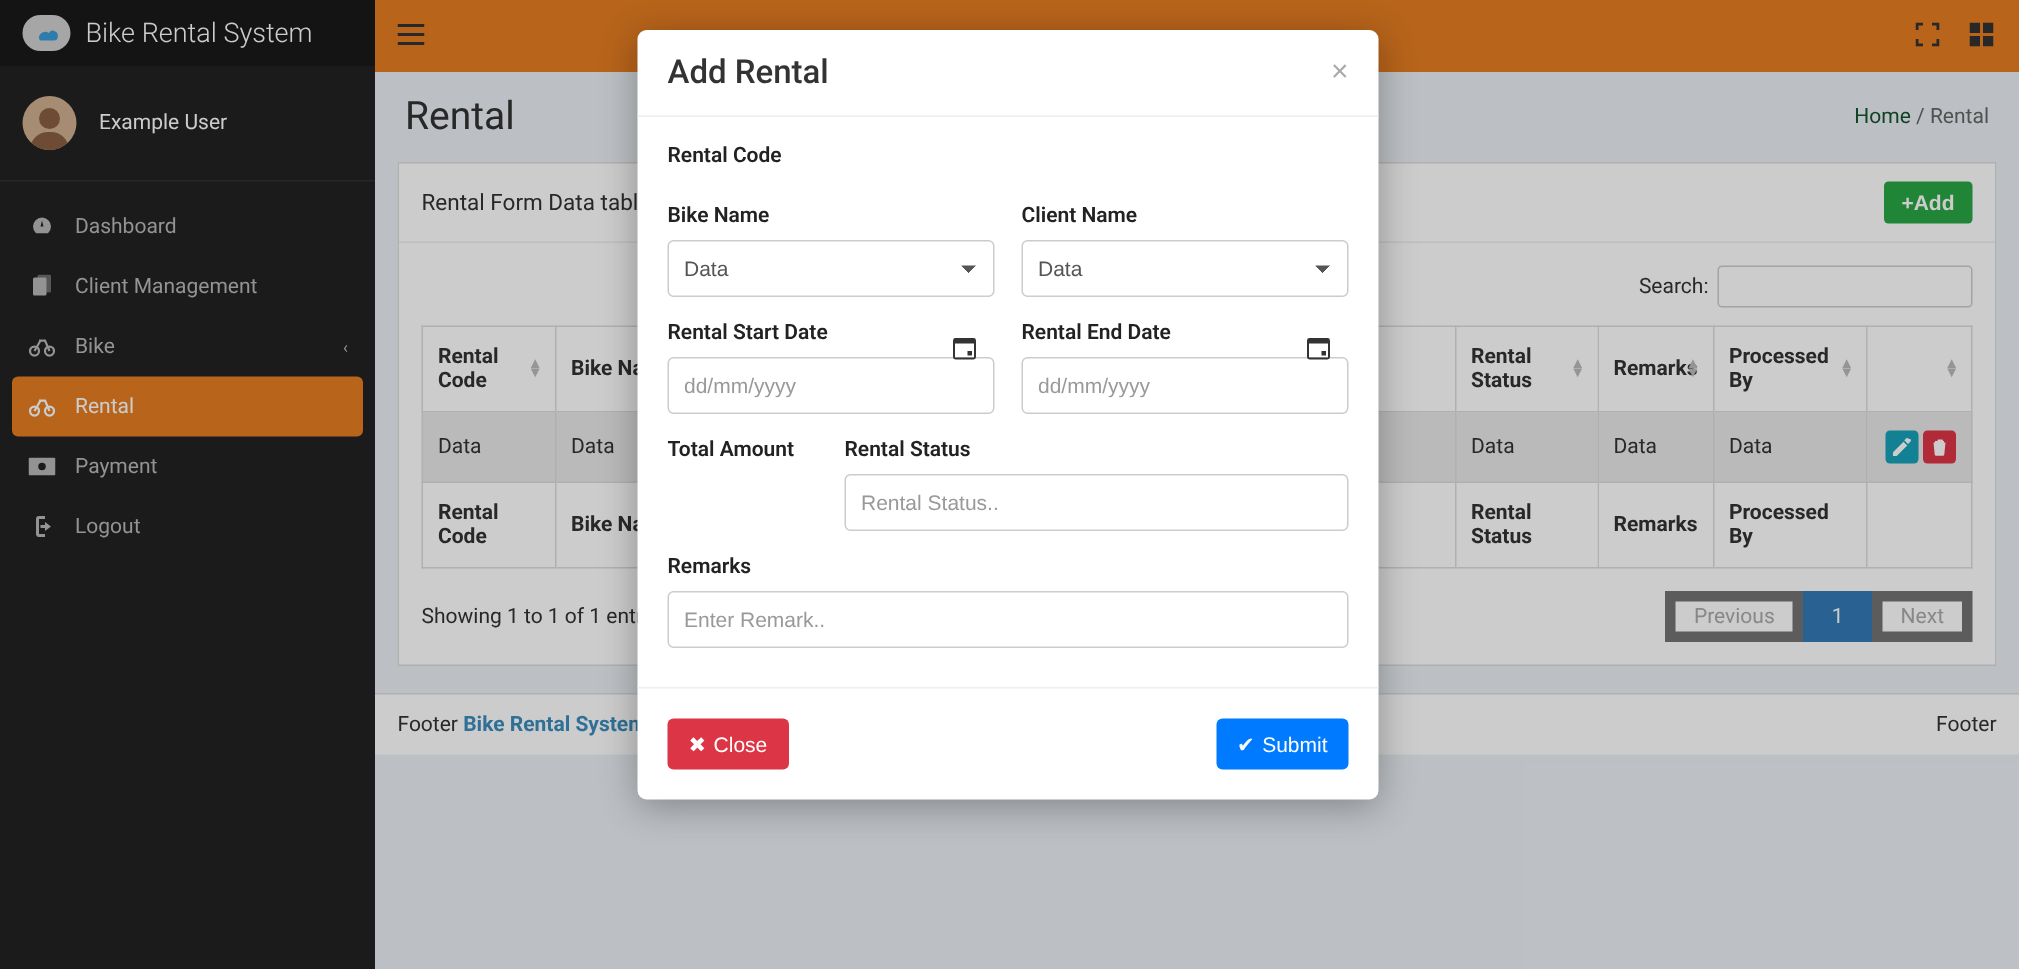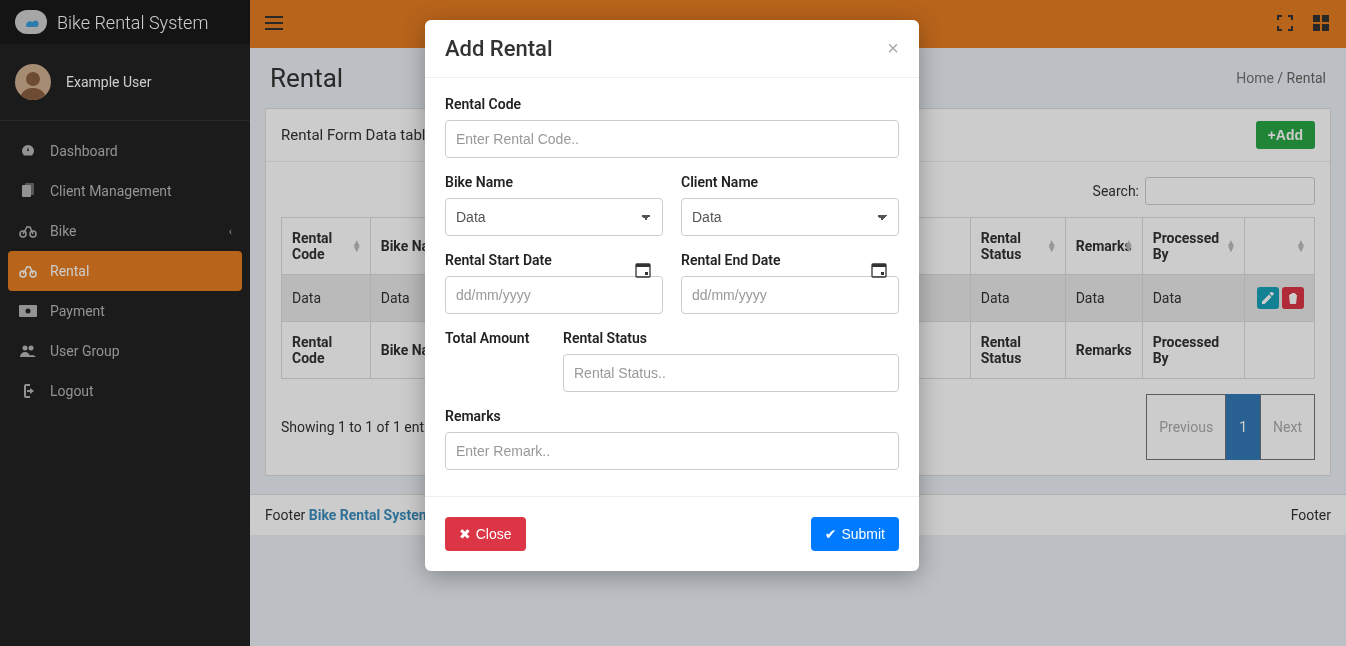--- a/index.html
+++ b/index.html
@@ -25,21 +25,21 @@
 
 .topbar { position: absolute; left: 250px; top: 0; right: 0; height: 48px; background: #e67e22; display: flex; align-items: center; justify-content: space-between; padding: 0 15px; color: #333; }
 .topbar-left, .topbar-right { display: flex; align-items: center; gap: 18px; }
 .hamburger, .expand-icon, .grid-icon { width: 18px; height: 18px; cursor: pointer; }
 
 
 .main { position: absolute; left: 250px; top: 48px; right: 0; bottom: 0; overflow: hidden; background: #ecf0f5; }
 .page-header { display: flex; align-items: center; justify-content: space-between; padding: 15px 20px; }
 .page-title { font-size: 26px; font-weight: 400; color: #333; }
 .breadcrumb { font-size: 14px; color: #666; }
-.breadcrumb a { color: #737373; text-decoration: none; }
+.breadcrumb a { color: #14532d; text-decoration: none; }
 
 .card { background: #fff; border: 1px solid #ddd; margin: 0 15px 18px 15px; }
 .card-header { display: flex; justify-content: space-between; align-items: center; padding: 12px 15px; border-bottom: 1px solid #eee; }
 .card-title { font-size: 15px; color: #333; }
 .btn-add { background: #28a745; color: #fff; border: none; padding: 6px 12px; border-radius: 3px; font-size: 14px; font-weight: bold; cursor: pointer; }
 
 .card-body { padding: 15px; }
 .search-row { display: flex; justify-content: flex-end; align-items: center; margin-bottom: 12px; }
 .search-row label { font-size: 14px; color: #333; margin-right: 6px; text-align: right; }
 .search-row input { border: 1px solid #ccc; padding: 4px 8px; border-radius: 3px; width: 170px; height: 28px; }
@@ -51,21 +51,21 @@
 tbody tr { background: #e9e9e9; }
 tbody tr td { color: #333; }
 tfoot th { background: #fff; }
 .action-cell { text-align: right; }
 .btn-edit, .btn-del { display: inline-flex; width: 22px; height: 22px; align-items: center; justify-content: center; border-radius: 3px; cursor: pointer; color: #fff; }
 .btn-edit { background: #17a2b8; }
 .btn-del { background: #dc3545; }
 
 .table-footer { display: flex; justify-content: space-between; align-items: center; margin-top: 15px; font-size: 14px; color: #333; }
 .pagination { display: flex; }
-.page-btn { border: 1px solid #737373; padding: 24px 12px; background: #fff; color: #555; cursor: pointer; }
+.page-btn { border: 7px solid #737373; padding: 2px 12px; background: #fff; color: #555; cursor: pointer; }
 .page-btn.active { background: #337ab7; color: #fff; border-color: #337ab7; }
 .page-btn.disabled { color: #aaa; }
 
 .footer { padding: 12px 15px; background: #fff; border-top: 1px solid #ddd; font-size: 14px; color: #333; display: flex; justify-content: space-between; }
 .footer a { color: #3c8dbc; text-decoration: none; font-weight: bold; }
 
 
 .backdrop { position: absolute; inset: 0; background: rgba(0,0,0,0.2); }
 
 
@@ -143,30 +143,20 @@
       <span>Rental</span>
     </li>
     <li>
       <span class="nav-icon">
           <svg width="18" height="12" viewBox="0 0 18 12" fill="currentColor">
             <rect x="0" y="0" width="18" height="12" rx="1"></rect>
             <circle cx="9" cy="6" r="2.5" fill="#222"></circle>
           </svg>
         </span>
       <span>Payment</span>
-    </li>
-    <li>
-      <span class="nav-icon">
-          <svg width="18" height="14" viewBox="0 0 18 14" fill="currentColor">
-            <circle cx="6" cy="4" r="2.5"></circle>
-            <circle cx="12" cy="4" r="2.5"></circle>
-            <path d="M1 13a5 5 0 0 1 10 0zM9 13a5 5 0 0 1 8 0z"></path>
-          </svg>
-        </span>
-      <span>User Group</span>
     </li>
     <li>
       <span class="nav-icon">
           <svg width="16" height="14" viewBox="0 0 16 14" fill="currentColor">
             <path d="M6 0h4v2H6v10h4v2H6a2 2 0 0 1-2-2V2a2 2 0 0 1 2-2zm4 6V4l4 3-4 3V8H7V6h3z"></path>
           </svg>
         </span>
       <span>Logout</span>
     </li>
   </ul>
@@ -295,21 +285,20 @@
 
 <div class="modal">
   <div class="modal-header">
     <span class="modal-title">Add Rental</span>
     <button class="modal-close">×</button>
   </div>
   <div class="modal-body">
     <div class="form-row">
       <div class="form-group">
         <label class="flabel">Rental Code</label>
-        <input class="finput" placeholder="Enter Rental Code.." style="">
       </div>
     </div>
     <div class="form-row">
       <div class="form-group">
         <label class="flabel">Bike Name</label>
         <select class="fselect">
           <option>Data</option>
         </select>
       </div>
       <div class="form-group">

